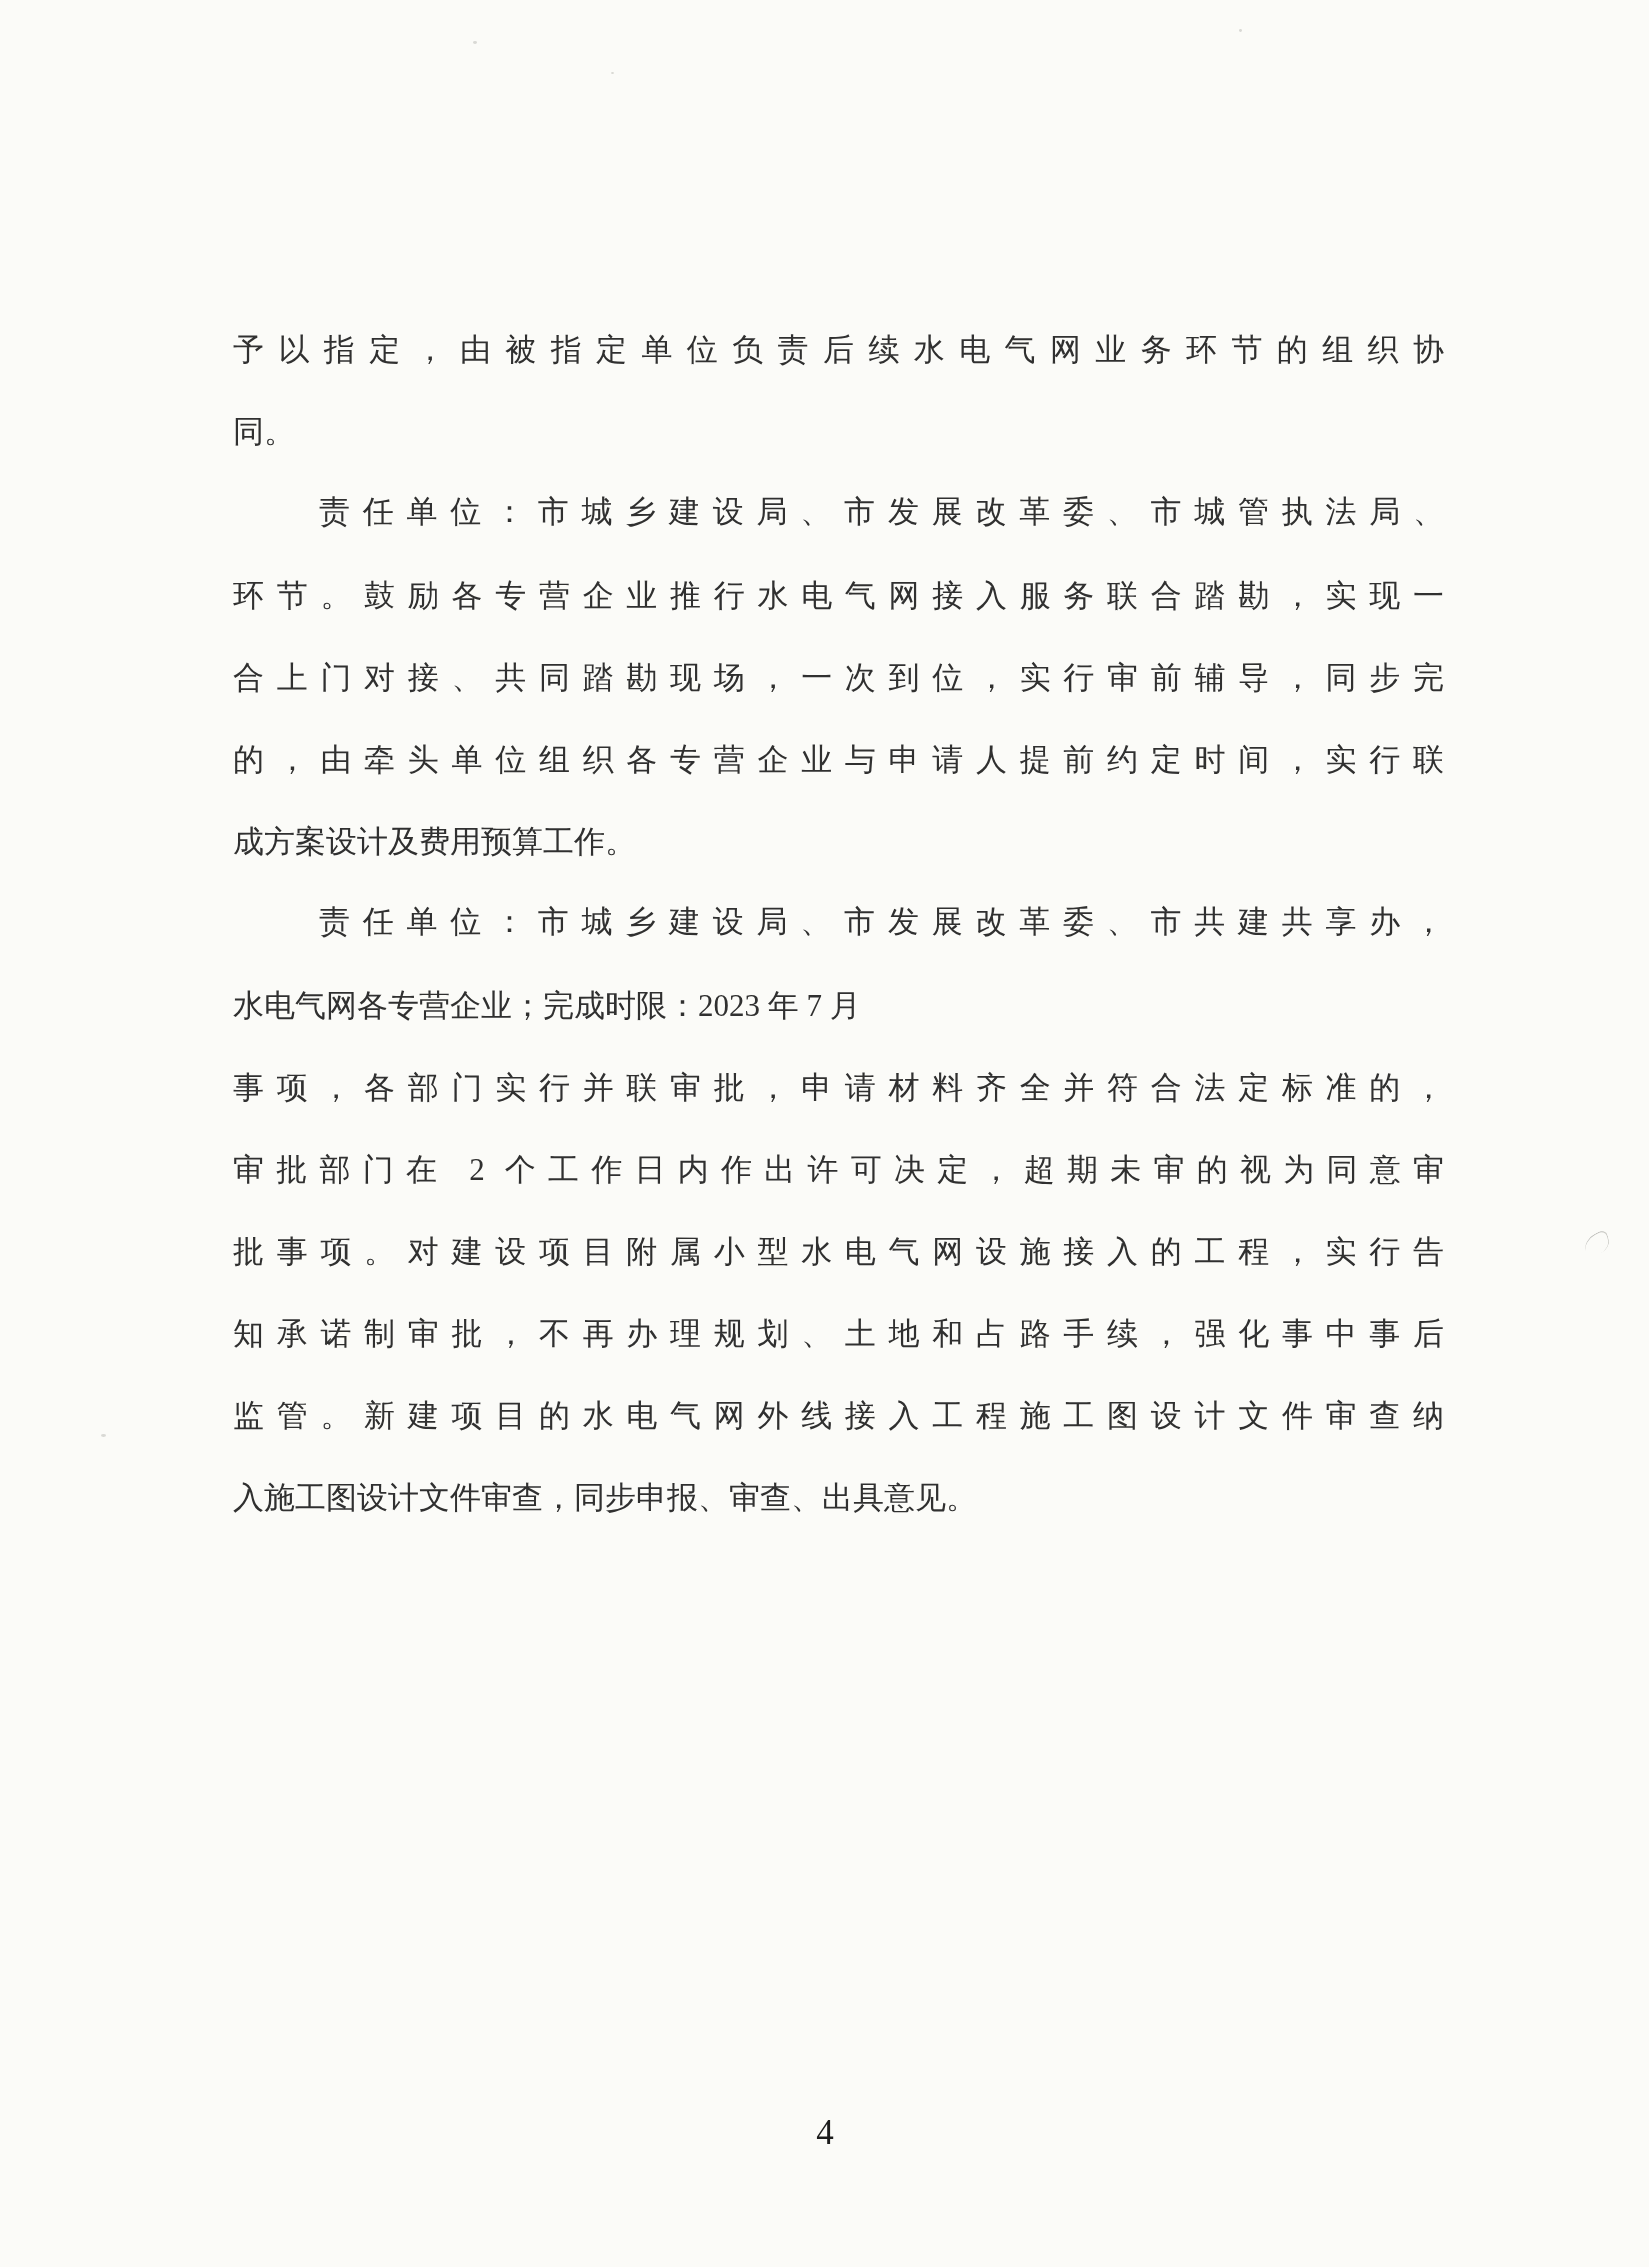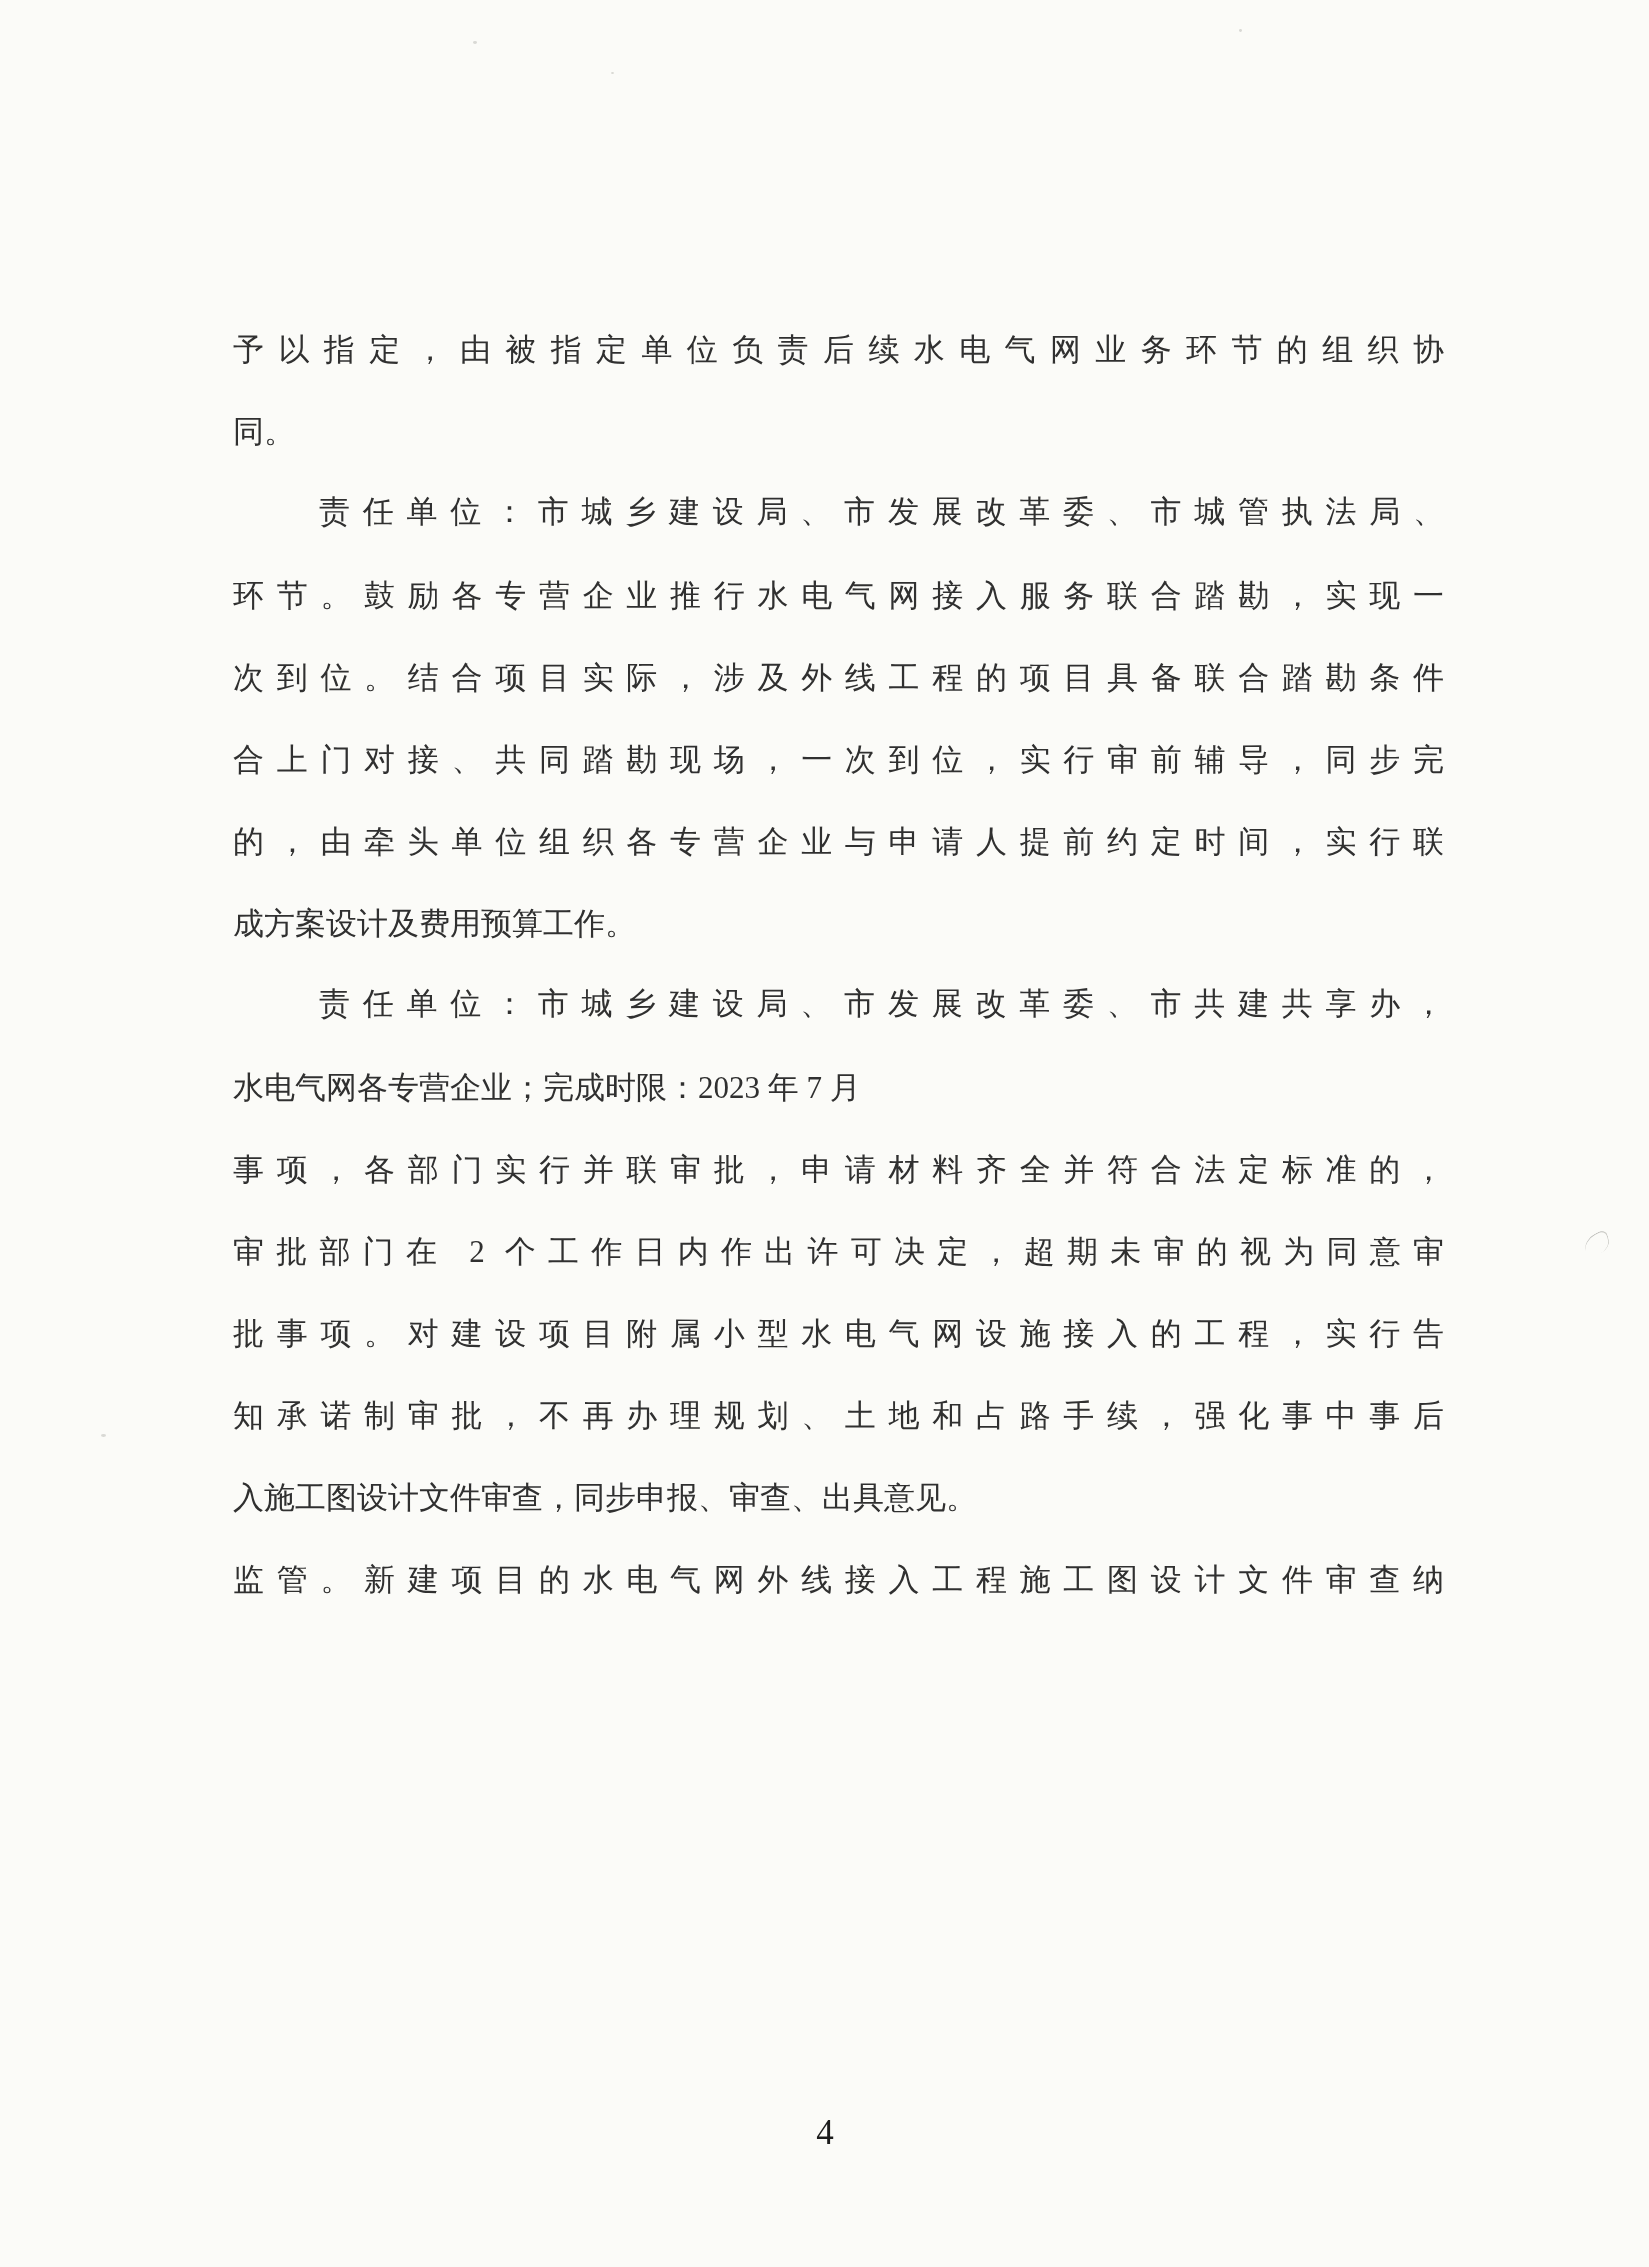--- a/index.html
+++ b/index.html
@@ -71,32 +71,31 @@
   }
 </style>
 </head>
 <body>
 
 <main class="doc-body">
     <div class="line fill"><span>予以指定，由被指定单位负责后续水电气网业务环节的组织协</span></div>
     <div class="line"><span>同。</span></div>
     <div class="line indent fill"><span>责任单位：市城乡建设局、市发展改革委、市城管执法局、</span></div>
     <div class="line fill"><span>环节。鼓励各专营企业推行水电气网接入服务联合踏勘，实现一</span></div>
-    <div class="line fill"><span>次到位。结合项目实际，涉及外线工程的项目具备联合踏勘条件</span></div>
     <div class="line fill"><span>合上门对接、共同踏勘现场，一次到位，实行审前辅导，同步完</span></div>
     <div class="line fill"><span>的，由牵头单位组织各专营企业与申请人提前约定时间，实行联</span></div>
     <div class="line"><span>成方案设计及费用预算工作。</span></div>
     <div class="line indent fill"><span>责任单位：市城乡建设局、市发展改革委、市共建共享办，</span></div>
     <div class="line"><span>水电气网各专营企业；完成时限：2023 年 7 月</span></div>
     <div class="line fill"><span>事项，各部门实行并联审批，申请材料齐全并符合法定标准的，</span></div>
     <div class="line fill"><span>审批部门在 2 个工作日内作出许可决定，超期未审的视为同意审</span></div>
     <div class="line fill"><span>批事项。对建设项目附属小型水电气网设施接入的工程，实行告</span></div>
     <div class="line fill"><span>知承诺制审批，不再办理规划、土地和占路手续，强化事中事后</span></div>
+    <div class="line fill"><span>监管。新建项目的水电气网外线接入工程施工图设计文件审查纳</span></div>
     <div class="line"><span>入施工图设计文件审查，同步申报、审查、出具意见。</span></div>
-    <div class="line fill"><span>监管。新建项目的水电气网外线接入工程施工图设计文件审查纳</span></div>
   </main>
 
 <div class="page-number">4</div>
 
 <div class="speck" style="left:473px;top:41px;width:3.9px;height:2.9px;"></div>
 <div class="speck" style="left:1239px;top:29px;width:2.9px;height:2.9px;"></div>
 <div class="speck" style="left:611px;top:72px;width:2.9px;height:1.9px;"></div>
 <div class="speck" style="left:101px;top:1434px;width:4.9px;height:2.9px;"></div>
 <div class="squiggle"></div>
 

